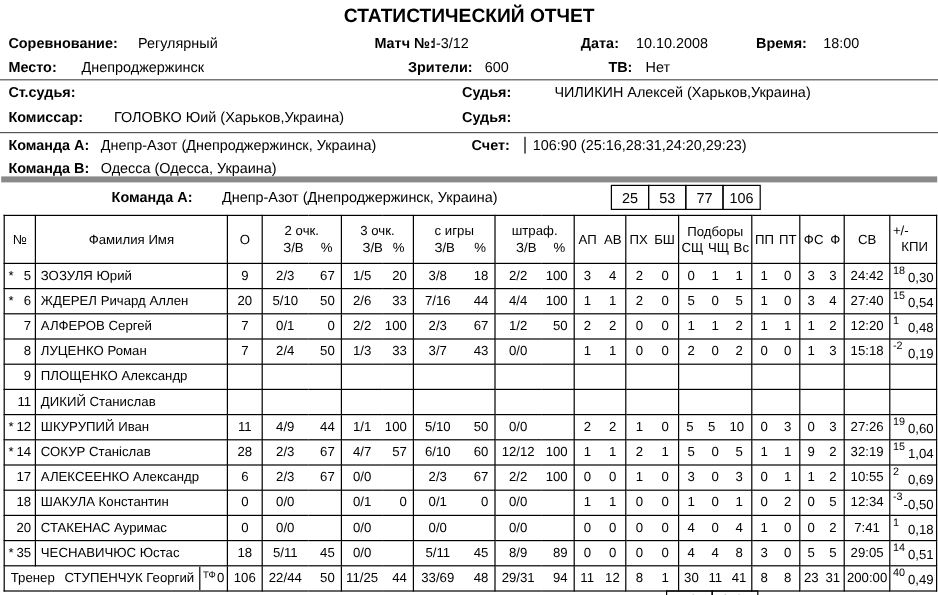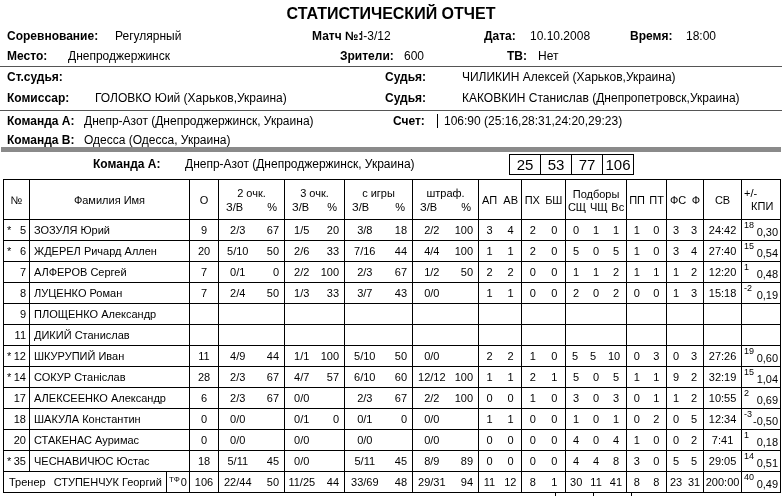--- a/index.html
+++ b/index.html
@@ -29,32 +29,32 @@
   .p-ta-l{left:7px} .p-ta-v{left:84px} .p-score-l{left:393px}
   .p-score-v{left:437px; border-left:1px solid #000; padding-left:6px;}
   .p-tb-l{left:7px} .p-tb-v{left:84px}
 
   
   .teamline { position:relative; height:27px; }
   .teamline .tl-l { position:absolute; left:93px; top:5px; font-weight:bold; font-size:12px; }
   .teamline .tl-v { position:absolute; left:185px; top:5px; font-size:12px; }
   .qboxes { position:absolute; left:510px; top:2px; display:flex; }
   .qbox { width:32px; height:21px; border:1px solid #000; margin-left:-1px;
-          display:flex; align-items:center; justify-content:center; font-size:15px; }
+          display:flex; align-items:center; justify-content:center; font-size:12px; }
 
   
   table { border-collapse:collapse; table-layout:fixed; width:777px; margin-left:3px;
           font-size:11px; }
   th, td { border:1px solid #000; padding:0; height:20px; overflow:hidden;
            white-space:nowrap; vertical-align:middle; font-weight:normal; }
   th { height:40px; }
   td.zv, th.zv { border-right:none; }
   td.pct, th.pct { border-left:none; }
   .gh .l1 { text-align:center; line-height:14px; }
-  .gh .l2 { display:flex; justify-content:space-between; padding:0 7px; line-height:14px; }
+  .gh .l2 { display:flex; justify-content:space-between; padding:0 7px; line-height:14px;margin-left:10px; }
   .cth { text-align:center; }
   .pairh { display:flex; justify-content:space-around; }
   .c-num .numwrap { display:flex; justify-content:space-between; padding:0 3px 0 3px; }
   .c-name { text-align:left; padding-left:4px; }
   .c-o { text-align:center; }
   td.zv { text-align:center; }
   td.pct { text-align:right; padding-right:5px; }
   .pair { display:flex; justify-content:space-around; }
   .trio { display:flex; justify-content:space-around; }
   .c-sv { text-align:center; }
@@ -107,21 +107,20 @@
 <div class="inf" style="height:21px">
   <span class="lbl p-j1">Ст.судья:</span>
   <span class="lbl p-j2">Судья:</span>
   <span class="p-j2v">ЧИЛИКИН Алексей  (Харьков,Украина)</span>
 </div>
 
 <div class="inf" style="height:20px">
   <span class="lbl p-j1">Комиссар:</span>
   <span class="p-j1v">ГОЛОВКО Юий  (Харьков,Украина)</span>
   <span class="lbl p-j2">Судья:</span>
-  <span class="p-j2v">КАКОВКИН Станислав  (Днепропетровск,Украина)</span>
 </div>
 
 <div class="hline"></div>
 
 <div class="inf" style="height:19px">
   <span class="lbl p-ta-l">Команда А:</span>
   <span class="p-ta-v">Днепр-Азот (Днепроджержинск, Украина)</span>
   <span class="lbl p-score-l">Счет:</span>
   <span class="p-score-v">106:90 (25:16,28:31,24:20,29:23)</span>
 </div>

